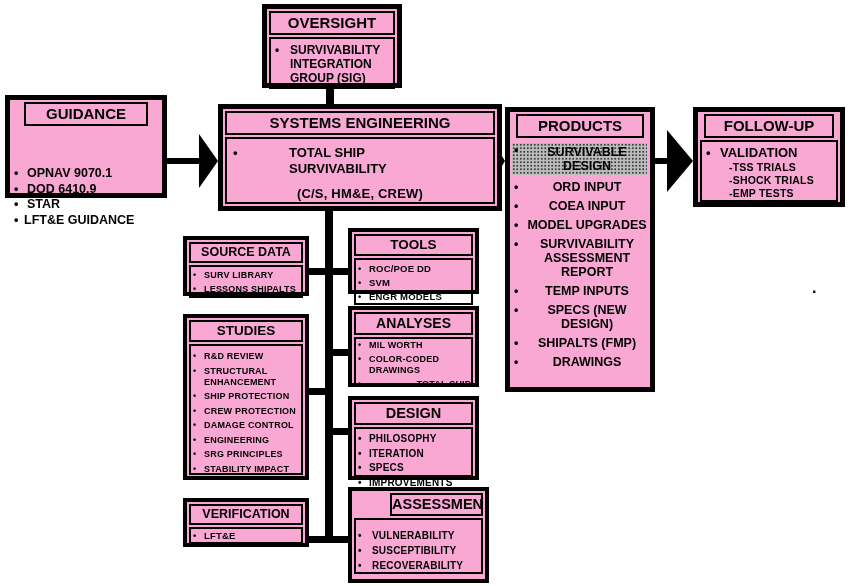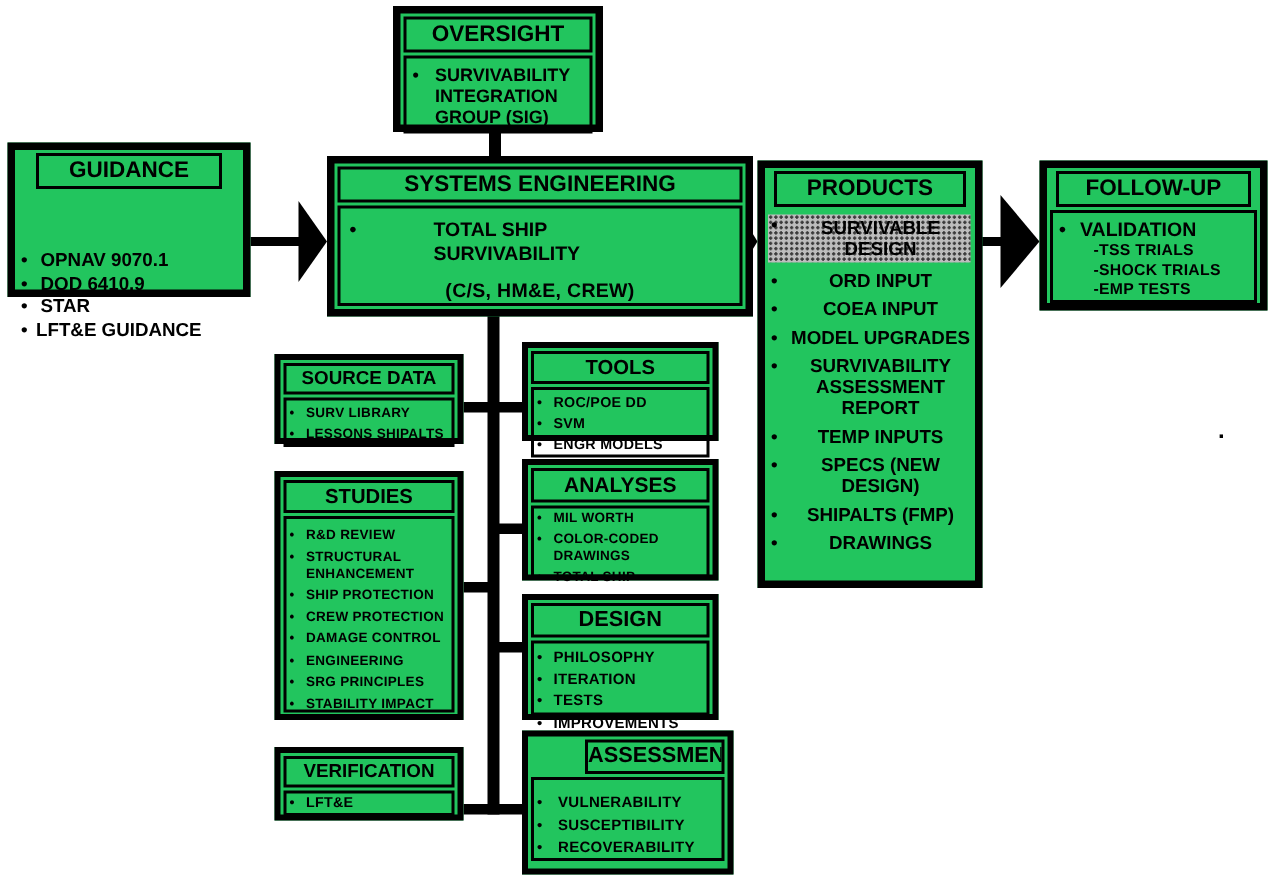--- a/index.html
+++ b/index.html
@@ -1,21 +1,21 @@
 <!DOCTYPE html>
 <html><head>
 <meta charset="utf-8">
 <style>
   html,body{margin:0;padding:0;background:#ffffff;}
   .canvas{
     position:relative;width:850px;height:586px;background:#ffffff;
     font-family:"Liberation Sans",sans-serif;color:#000;overflow:hidden;
   }
   
-  .box{position:absolute;background:#22c55e;border:5px solid #000;box-sizing:border-box;padding:2px;}
+  .box{position:absolute;background:#f9a8d4;border:5px solid #000;box-sizing:border-box;padding:2px;}
   .box.thin{border-width:4px;}
   .title{
     border:2px solid #000;text-align:center;font-weight:bold;
     letter-spacing:0px;padding:1px 0 2px 0;white-space:nowrap;overflow:hidden;
   }
   .body{margin-top:2px;box-sizing:border-box;}
   .body.framed{border:2px solid #000;}
   ul.blist{list-style:none;margin:0;padding:0;font-weight:bold;}
   ul.blist li{position:relative;}
   ul.blist li::before{content:"•";position:absolute;left:2px;top:0;}
@@ -166,32 +166,32 @@
       </ul>
     </div>
   </div>
 
   <div class="box thin" style="left:348px;top:306px;width:131px;height:81px;">
     <div class="title" style="font-size:14px;">ANALYSES</div>
     <div class="body framed" style="padding:1px 0 1px 0;height:48px;">
       <ul class="blist sm">
         <li style="margin-bottom:3px;">MIL WORTH</li>
         <li style="margin-bottom:3px;max-width:90px;">COLOR-CODED DRAWINGS</li>
-        <li style="margin-bottom:0;">TOTAL SHIP</li>
+        <li style="margin-bottom:0;text-align:right;">TOTAL SHIP</li>
       </ul>
     </div>
   </div>
 
   <div class="box thin" style="left:348px;top:396px;width:131px;height:84px;">
     <div class="title" style="font-size:14.5px;">DESIGN</div>
     <div class="body framed" style="padding:4px 0 1px 0;height:50px;">
       <ul class="blist sm">
         <li style="font-size:10px;margin-bottom:3.5px;">PHILOSOPHY</li>
         <li style="font-size:10px;margin-bottom:3.5px;">ITERATION</li>
-        <li style="font-size:10px;margin-bottom:3.5px;">TESTS</li>
+        <li style="font-size:10px;margin-bottom:3.5px;">SPECS</li>
         <li style="font-size:10px;margin-bottom:0;">IMPROVEMENTS</li>
       </ul>
     </div>
   </div>
 
   <div class="box thin" style="left:183px;top:498px;width:126px;height:49px;">
     <div class="title" style="font-size:12.5px;">VERIFICATION</div>
     <div class="body framed" style="padding:1px 0 1px 0;">
       <ul class="blist sm">
         <li style="font-size:9.5px;margin-bottom:0;">LFT&amp;E</li>

